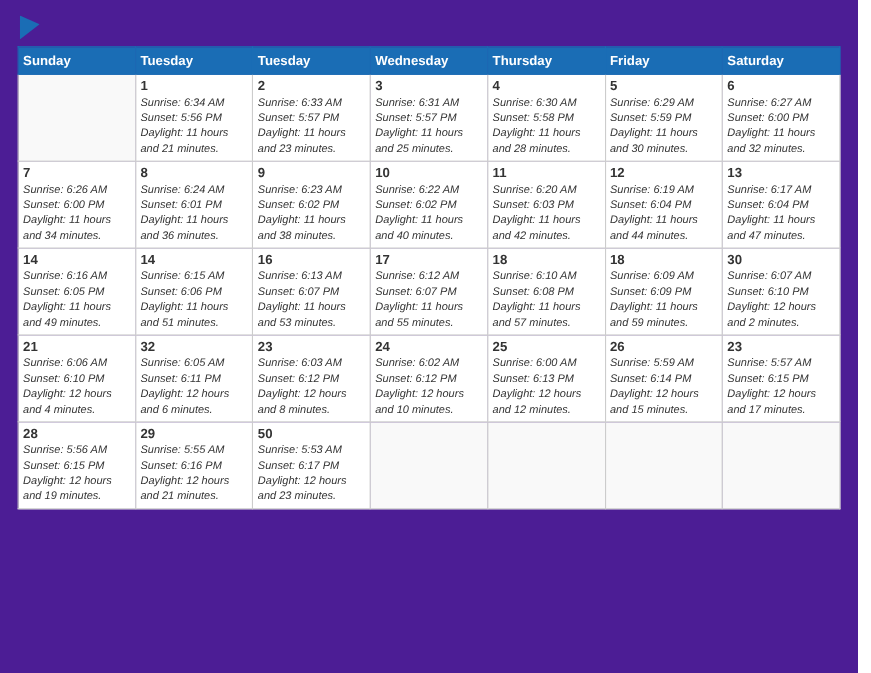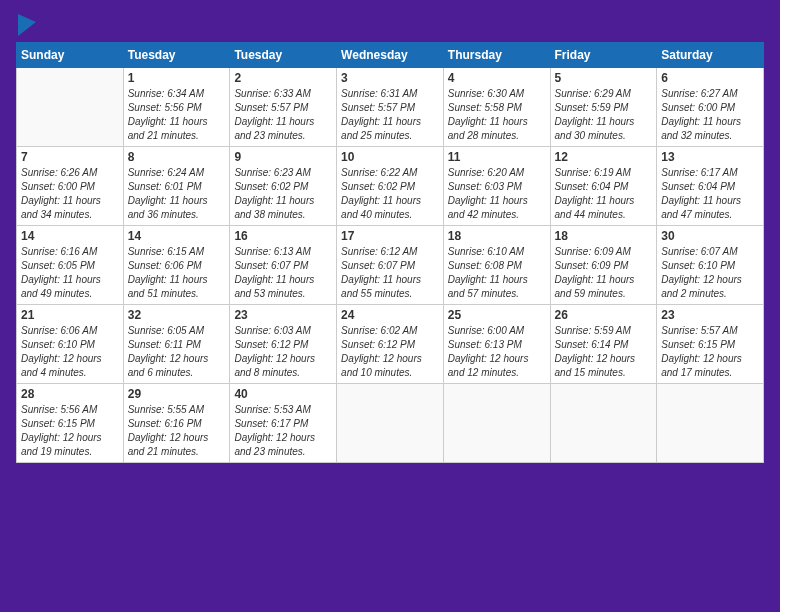--- a/index.html
+++ b/index.html
@@ -243,21 +243,21 @@
         <tr>
           <td>
             <div class="day-number">28</div>
             <div class="day-info">Sunrise: 5:56 AM<br>Sunset: 6:15 PM<br>Daylight: 12 hours and 19 minutes.</div>
           </td>
           <td>
             <div class="day-number">29</div>
             <div class="day-info">Sunrise: 5:55 AM<br>Sunset: 6:16 PM<br>Daylight: 12 hours and 21 minutes.</div>
           </td>
           <td>
-            <div class="day-number">40</div>
+            <div class="day-number">50</div>
             <div class="day-info">Sunrise: 5:53 AM<br>Sunset: 6:17 PM<br>Daylight: 12 hours and 23 minutes.</div>
           </td>
           <td class="empty"></td>
           <td class="empty"></td>
           <td class="empty"></td>
           <td class="empty"></td>
         </tr>
       </tbody>
   </table>
 </div>

